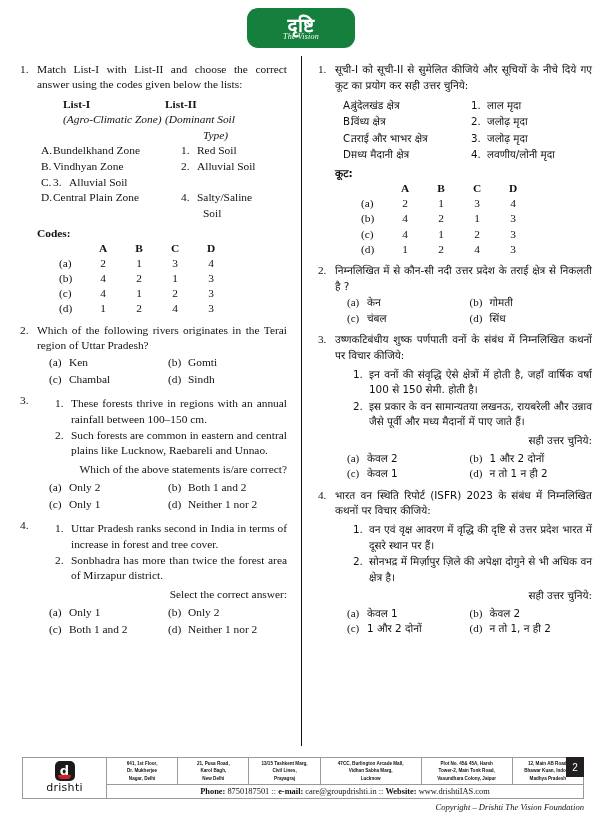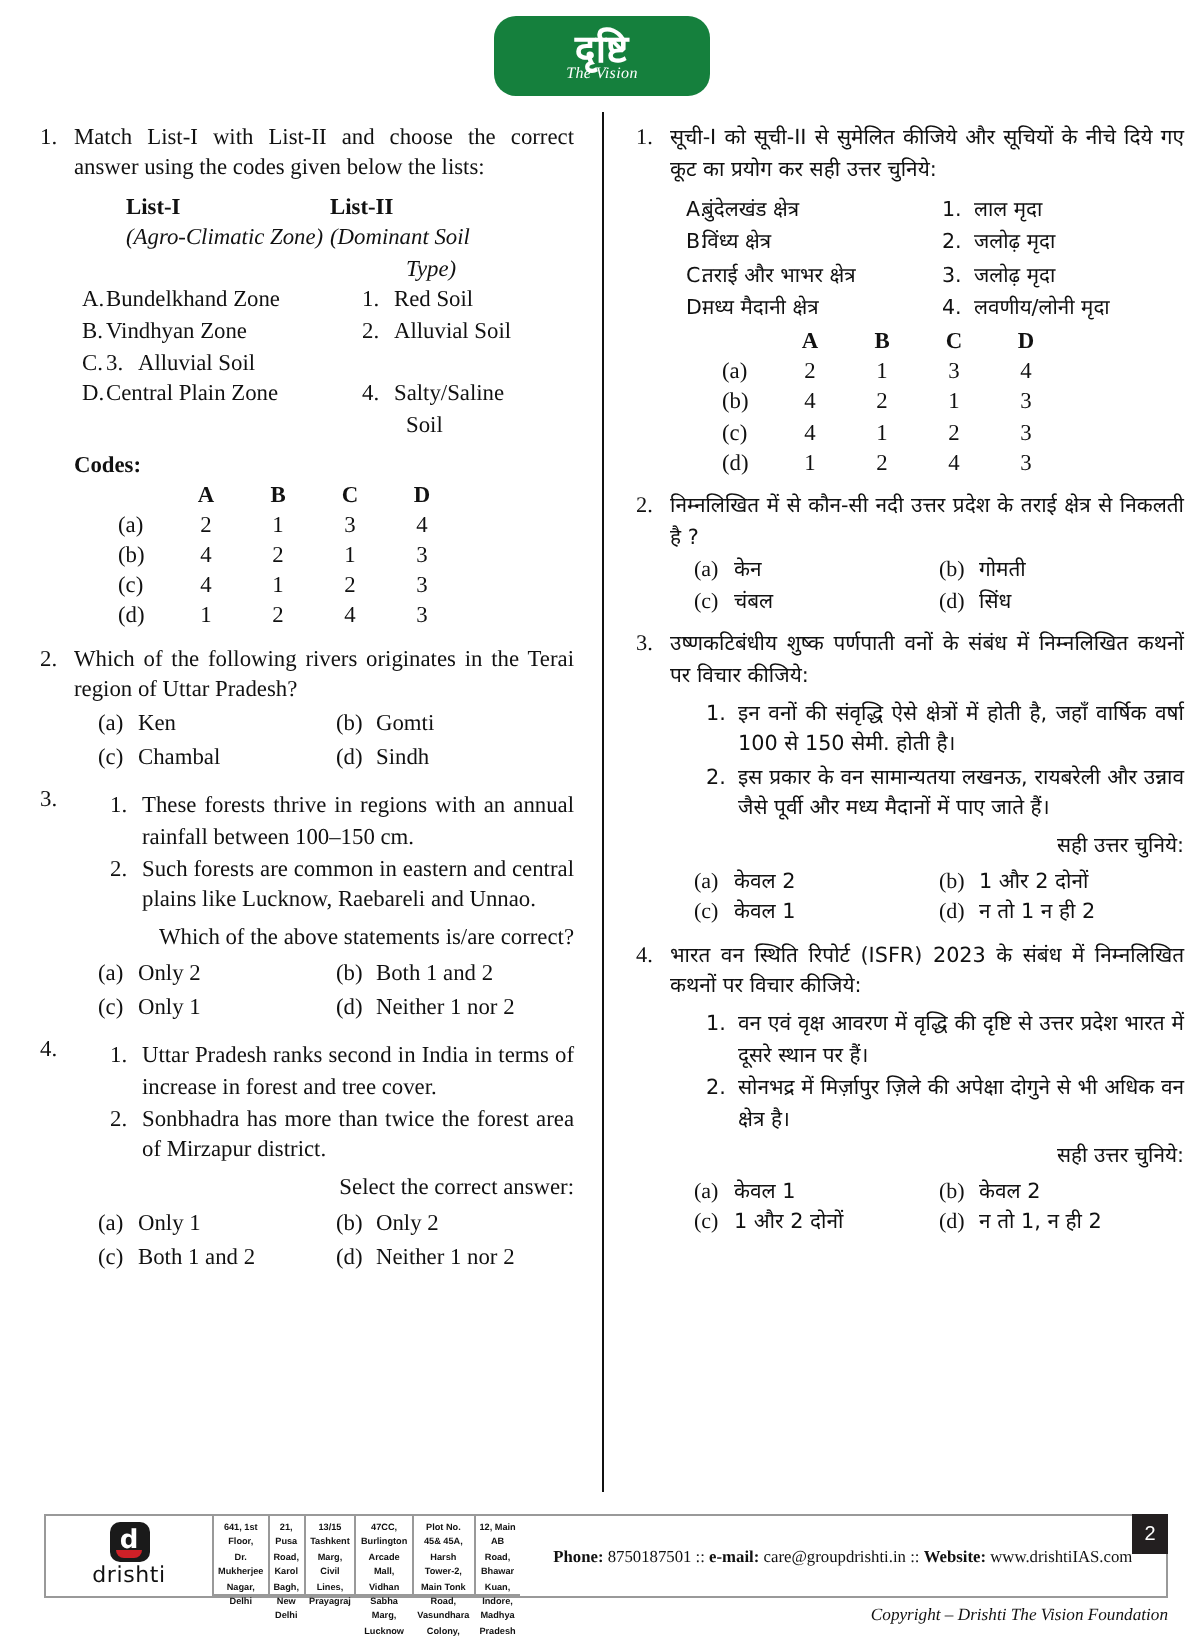--- a/index.html
+++ b/index.html
@@ -230,21 +230,21 @@
     border-radius: 0 0 7px 7px;
   }
   .footer-logo .wordmark {
     font-family: "DejaVu Sans", sans-serif;
     font-size: 11px;
     letter-spacing: .3px;
     color: #111;
     line-height: 1.1;
     margin-top: 1px;
   }
-  .footer-right { flex: 1 1 auto; display: flex; flex-direction: row; }
+  .footer-right { flex: 1 1 auto; display: flex; flex-direction: column; }
   .addr-row {
     display: flex;
     flex: 0 0 27px;
     border-bottom: 1px solid #999;
   }
   .addr {
     flex: 1 1 0;
     border-right: 1px solid #999;
     font-family: "Liberation Sans", sans-serif;
     font-weight: bold;
@@ -499,20 +499,21 @@
                 <div class="rk">3.</div>
                 <div class="rv">जलोढ़ मृदा</div>
               </div>
               <div class="lists-row">
                 <div class="lk">D.</div>
                 <div class="lv">मध्य मैदानी क्षेत्र</div>
                 <div class="rk">4.</div>
                 <div class="rv">लवणीय/लोनी मृदा</div>
               </div>
             </div>
+            <div class="codes-label">कूट:</div>
             <table class="codes-table">
               <thead>
                 <tr>
                   <th class="rk"></th>
                   <th>A</th>
                   <th>B</th>
                   <th>C</th>
                   <th>D</th>
                 </tr>
               </thead>

